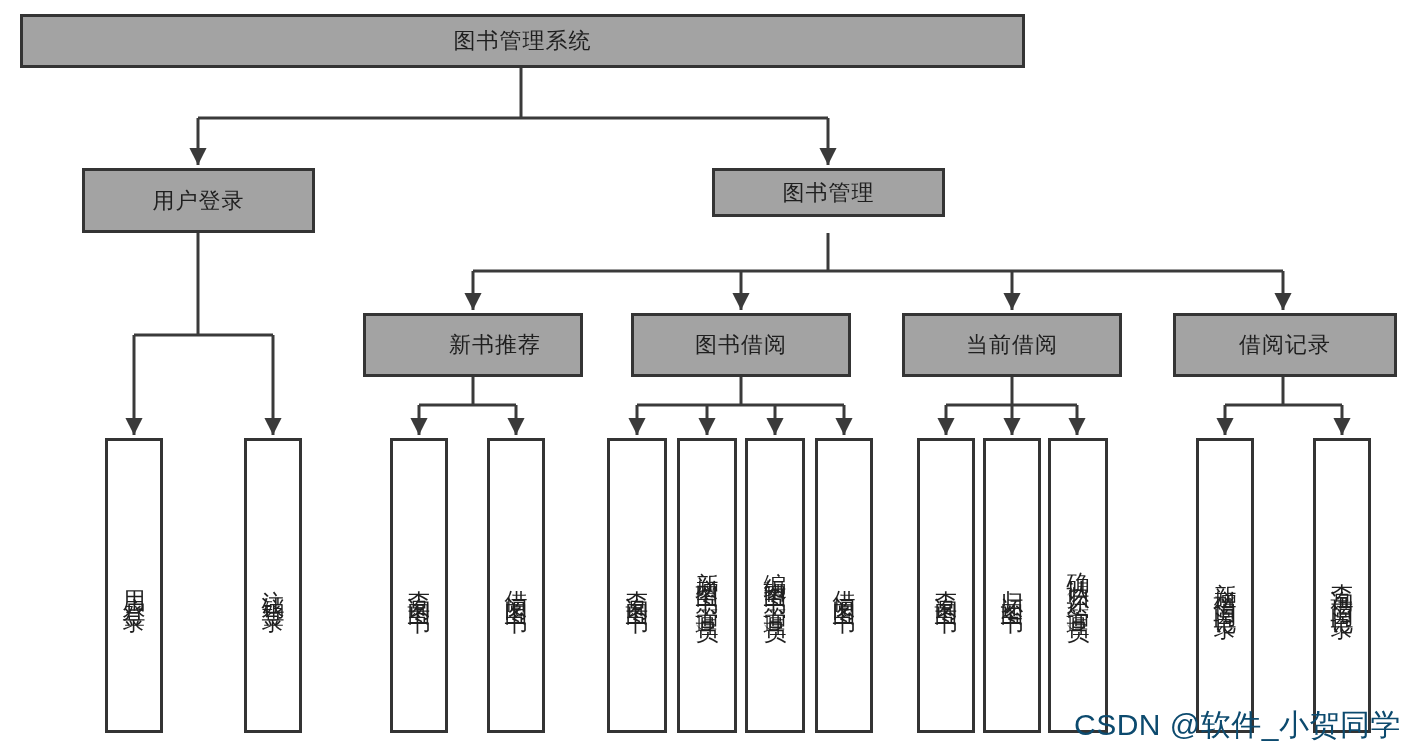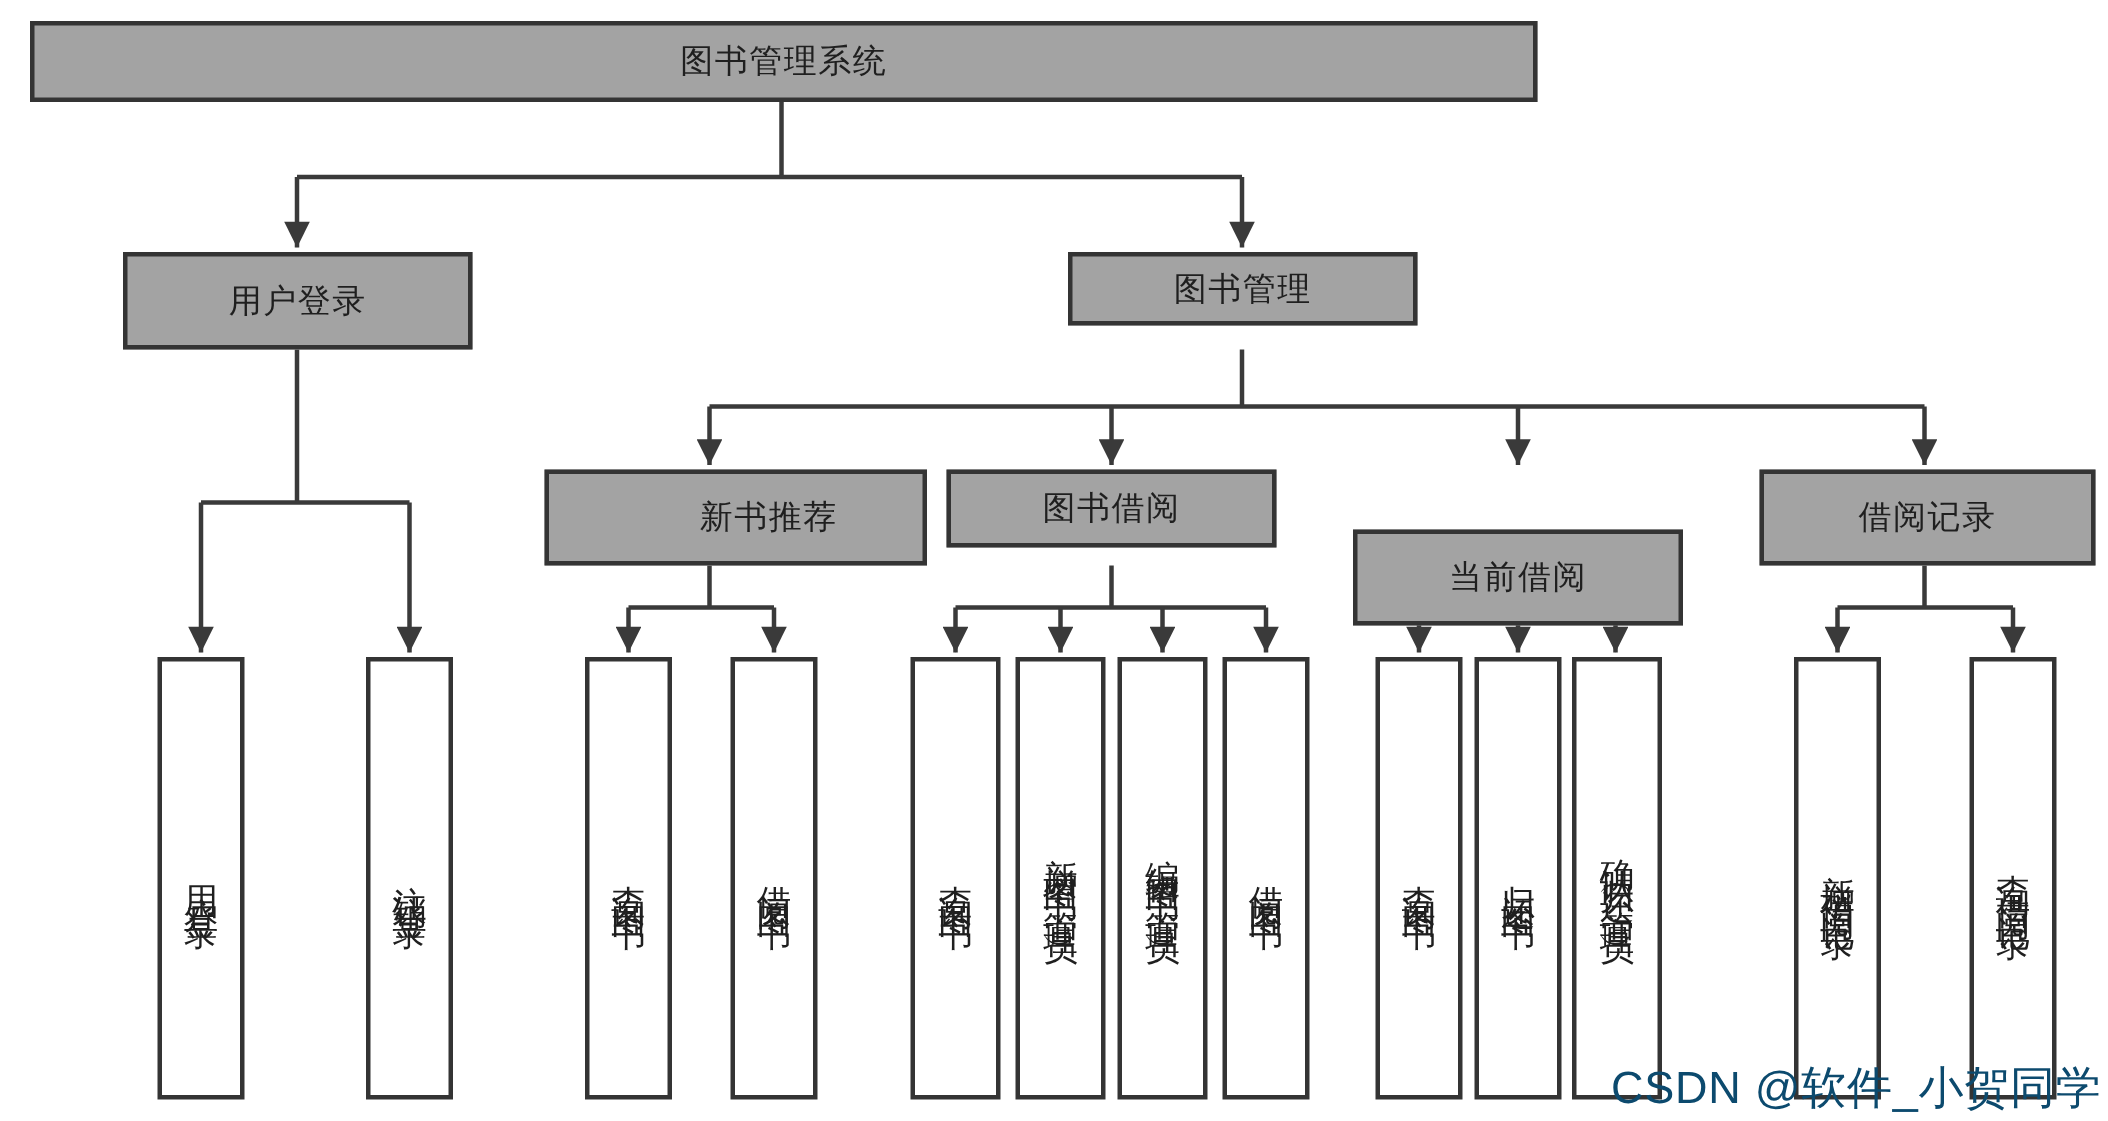--- a/index.html
+++ b/index.html
@@ -20,23 +20,23 @@
     z-index:2;
   }
   .vnode .vtxt{
     writing-mode:vertical-rl;text-orientation:mixed;
     font-size:23px;letter-spacing:7px;line-height:1;white-space:nowrap;
   }
   
   .n-root{left:20px;top:14px;width:1005px;height:54px;}
   .n-userlogin{left:82px;top:168px;width:233px;height:65px;}
   .n-bookmgmt{left:712px;top:168px;width:233px;height:49px;}
-  .n-newbook{left:363px;top:313px;width:255px;height:64px;padding-left:44px;}
-  .n-bookborrow{left:631px;top:313px;width:220px;height:52px;}
-  .n-currborrow{left:902px;top:313px;width:220px;height:64px;margin-top:40px;}
+  .n-newbook{left:363px;top:313px;width:220px;height:64px;padding-left:44px;}
+  .n-bookborrow{left:631px;top:313px;width:220px;height:64px;}
+  .n-currborrow{left:902px;top:313px;width:220px;height:64px;}
   .n-borrowrec{left:1173px;top:313px;width:224px;height:64px;}
   
   .lf{top:438px;height:295px;width:58px;}
   .lf-a1{left:105px;} .lf-a2{left:244px;}
   .lf-b1{left:390px;} .lf-b2{left:487px;}
   .lf-c1{left:607px;width:60px;} .lf-c2{left:677px;width:60px;}
   .lf-c3{left:745px;width:60px;} .lf-c4{left:815px;}
   .lf-d1{left:917px;} .lf-d2{left:983px;} .lf-d3{left:1048px;width:60px;}
   .lf-e1{left:1196px;} .lf-e2{left:1313px;}
   #watermark{

